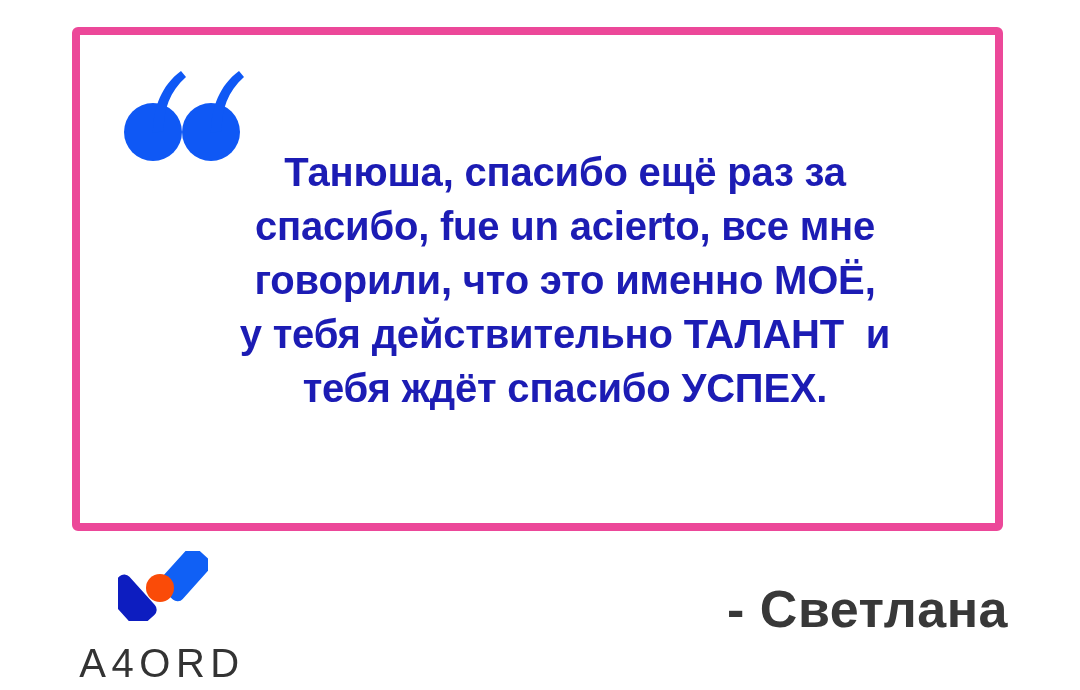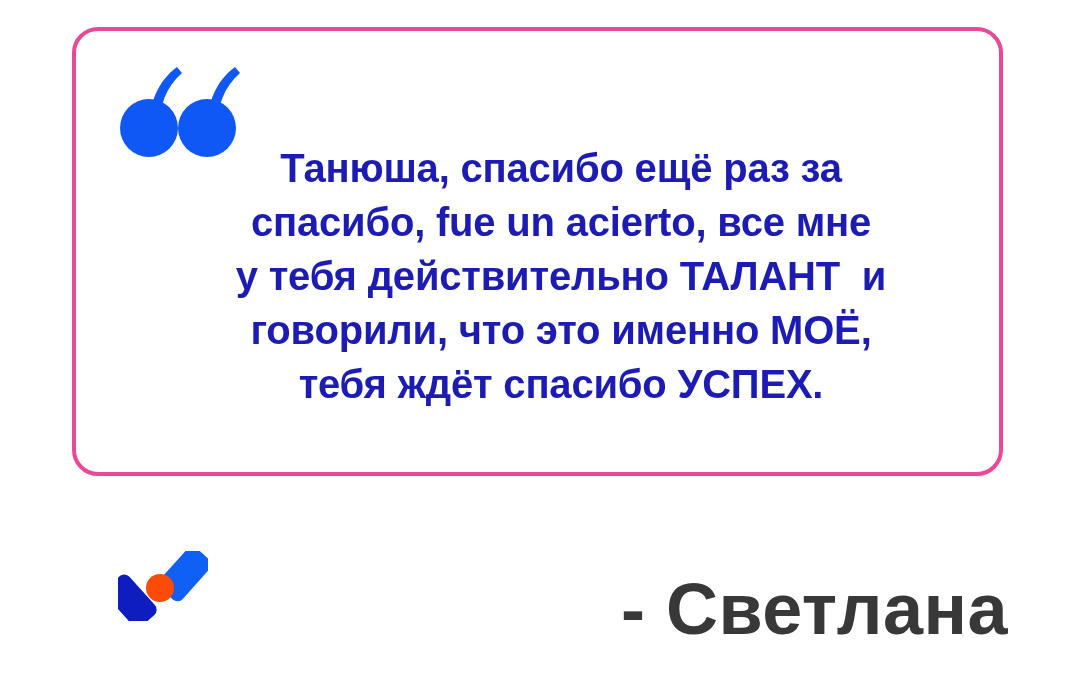--- a/index.html
+++ b/index.html
@@ -22,24 +22,24 @@
     height: 690px;
     background: #ffffff;
   }
 
   
   .quote-card {
     position: absolute;
     left: 72px;
     top: 27px;
     width: 931px;
-    height: 449px;
+    height: 504px;
     box-sizing: border-box;
-    border: 4px solid #ec4899;
-    border-radius: 26px;
+    border: 8px solid #ec4899;
+    border-radius: 6px;
     background: #ffffff;
   }
 
   
   .quote-mark {
     position: absolute;
     left: 44px;
     top: 34px;
     width: 120px;
     height: 96px;
@@ -102,21 +102,21 @@
   }
 
   
   .attribution {
     position: absolute;
     right: 72px;
     top: 33px;
     color: #383838;
     font-family: "Liberation Sans", sans-serif;
     font-weight: bold;
-    font-size: 72px;
+    font-size: 52px;
     line-height: 62px;
     letter-spacing: 0.5px;
     white-space: pre;
   }
 </style>
 </head>
 <body>
 
 <div id="canvas">
 
@@ -133,39 +133,40 @@
         <g fill="#0f58f5">
           <circle cx="87" cy="63" r="29"></circle>
           <path d="M87 64 C87 38 96 16 115 2 L120 8 C104 22 97 41 98 62 Z"></path>
         </g>
       </svg>
     </div>
 
     <div class="quote-text">
       <span class="ql">Танюша, спасибо ещё раз за</span>
       <span class="ql">спасибо, fue un acierto, все мне</span>
+      <span class="ql">говорили, что это именно МОЁ,</span>
       <span class="ql">у тебя действительно ТАЛАНТ  и</span>
-      <span class="ql">говорили, что это именно МОЁ,</span>
       <span class="ql">тебя ждёт спасибо УСПЕХ.</span>
     </div>
 
   </div>
 
   <div class="footer">
 
     <div class="brand">
       <div class="brand-mark">
         <svg width="90" height="70" viewBox="0 0 90 70" xmlns="http://www.w3.org/2000/svg">
 
           <rect x="-2" y="24" width="30" height="52" rx="7" ry="7" transform="rotate(-42 13 50)" fill="#0d1dc0"></rect>
 
           <rect x="52" y="-4" width="30" height="54" rx="7" ry="7" transform="rotate(42 67 23)" fill="#1060f5"></rect>
 
           <circle cx="42" cy="37" r="14" fill="#fa4b08"></circle>
         </svg>
       </div>
+      <div class="brand-word">A4ORD</div>
     </div>
 
     <div class="attribution">- Светлана</div>
 
   </div>
 
 </div>
 
 </body></html>

